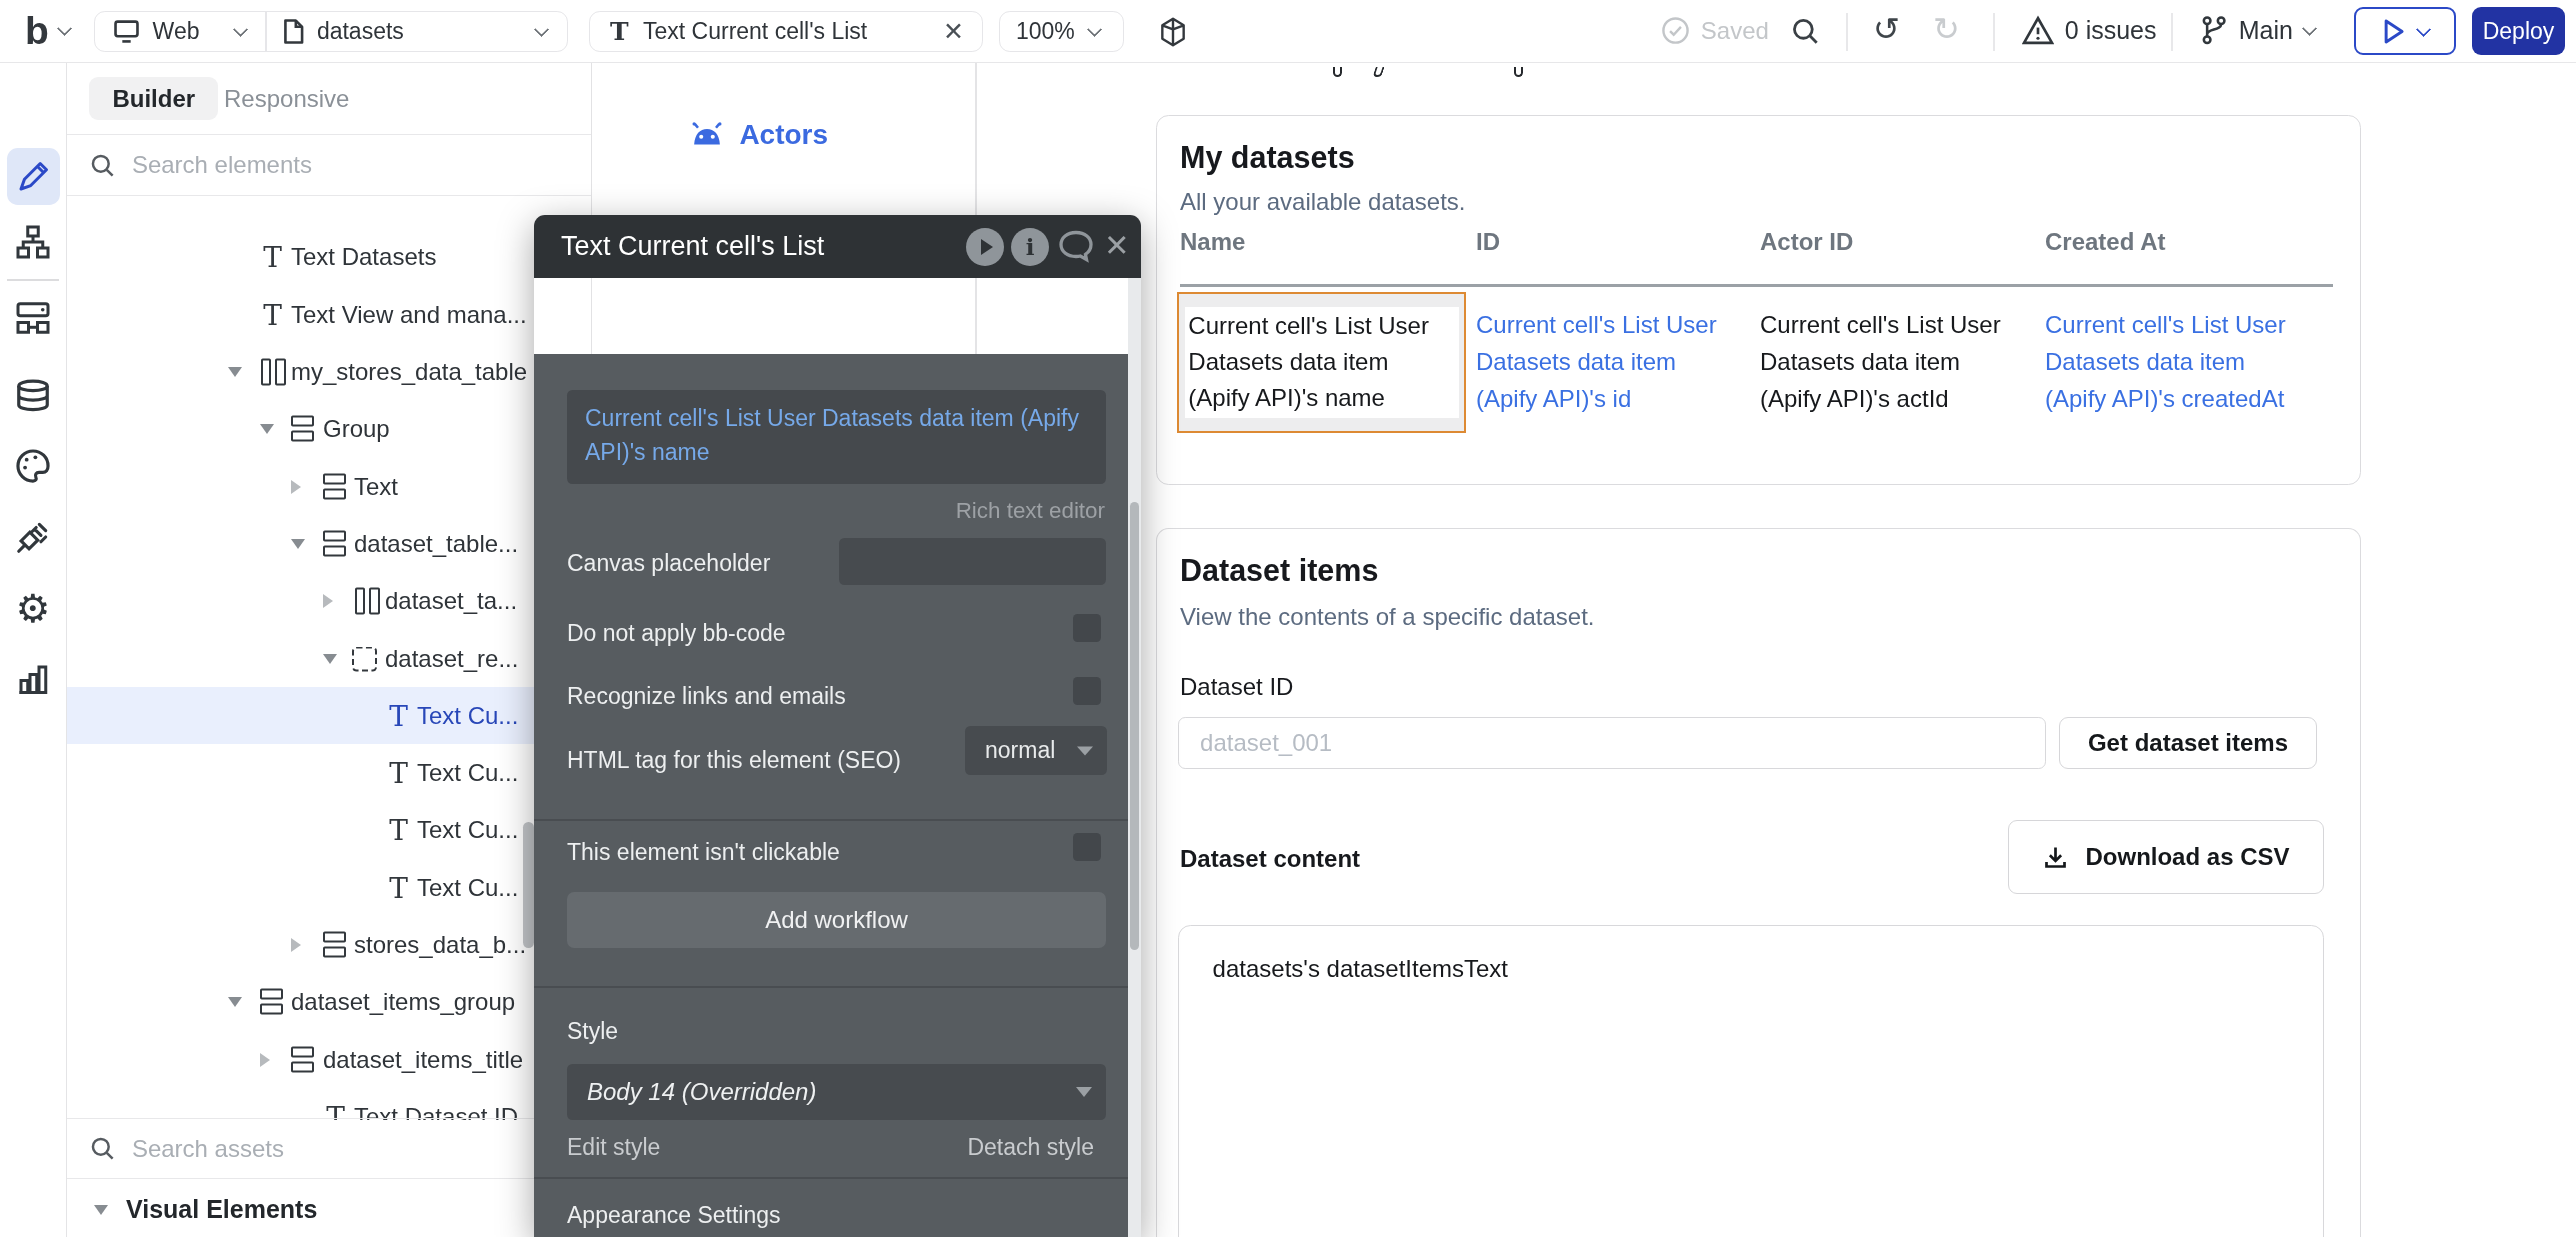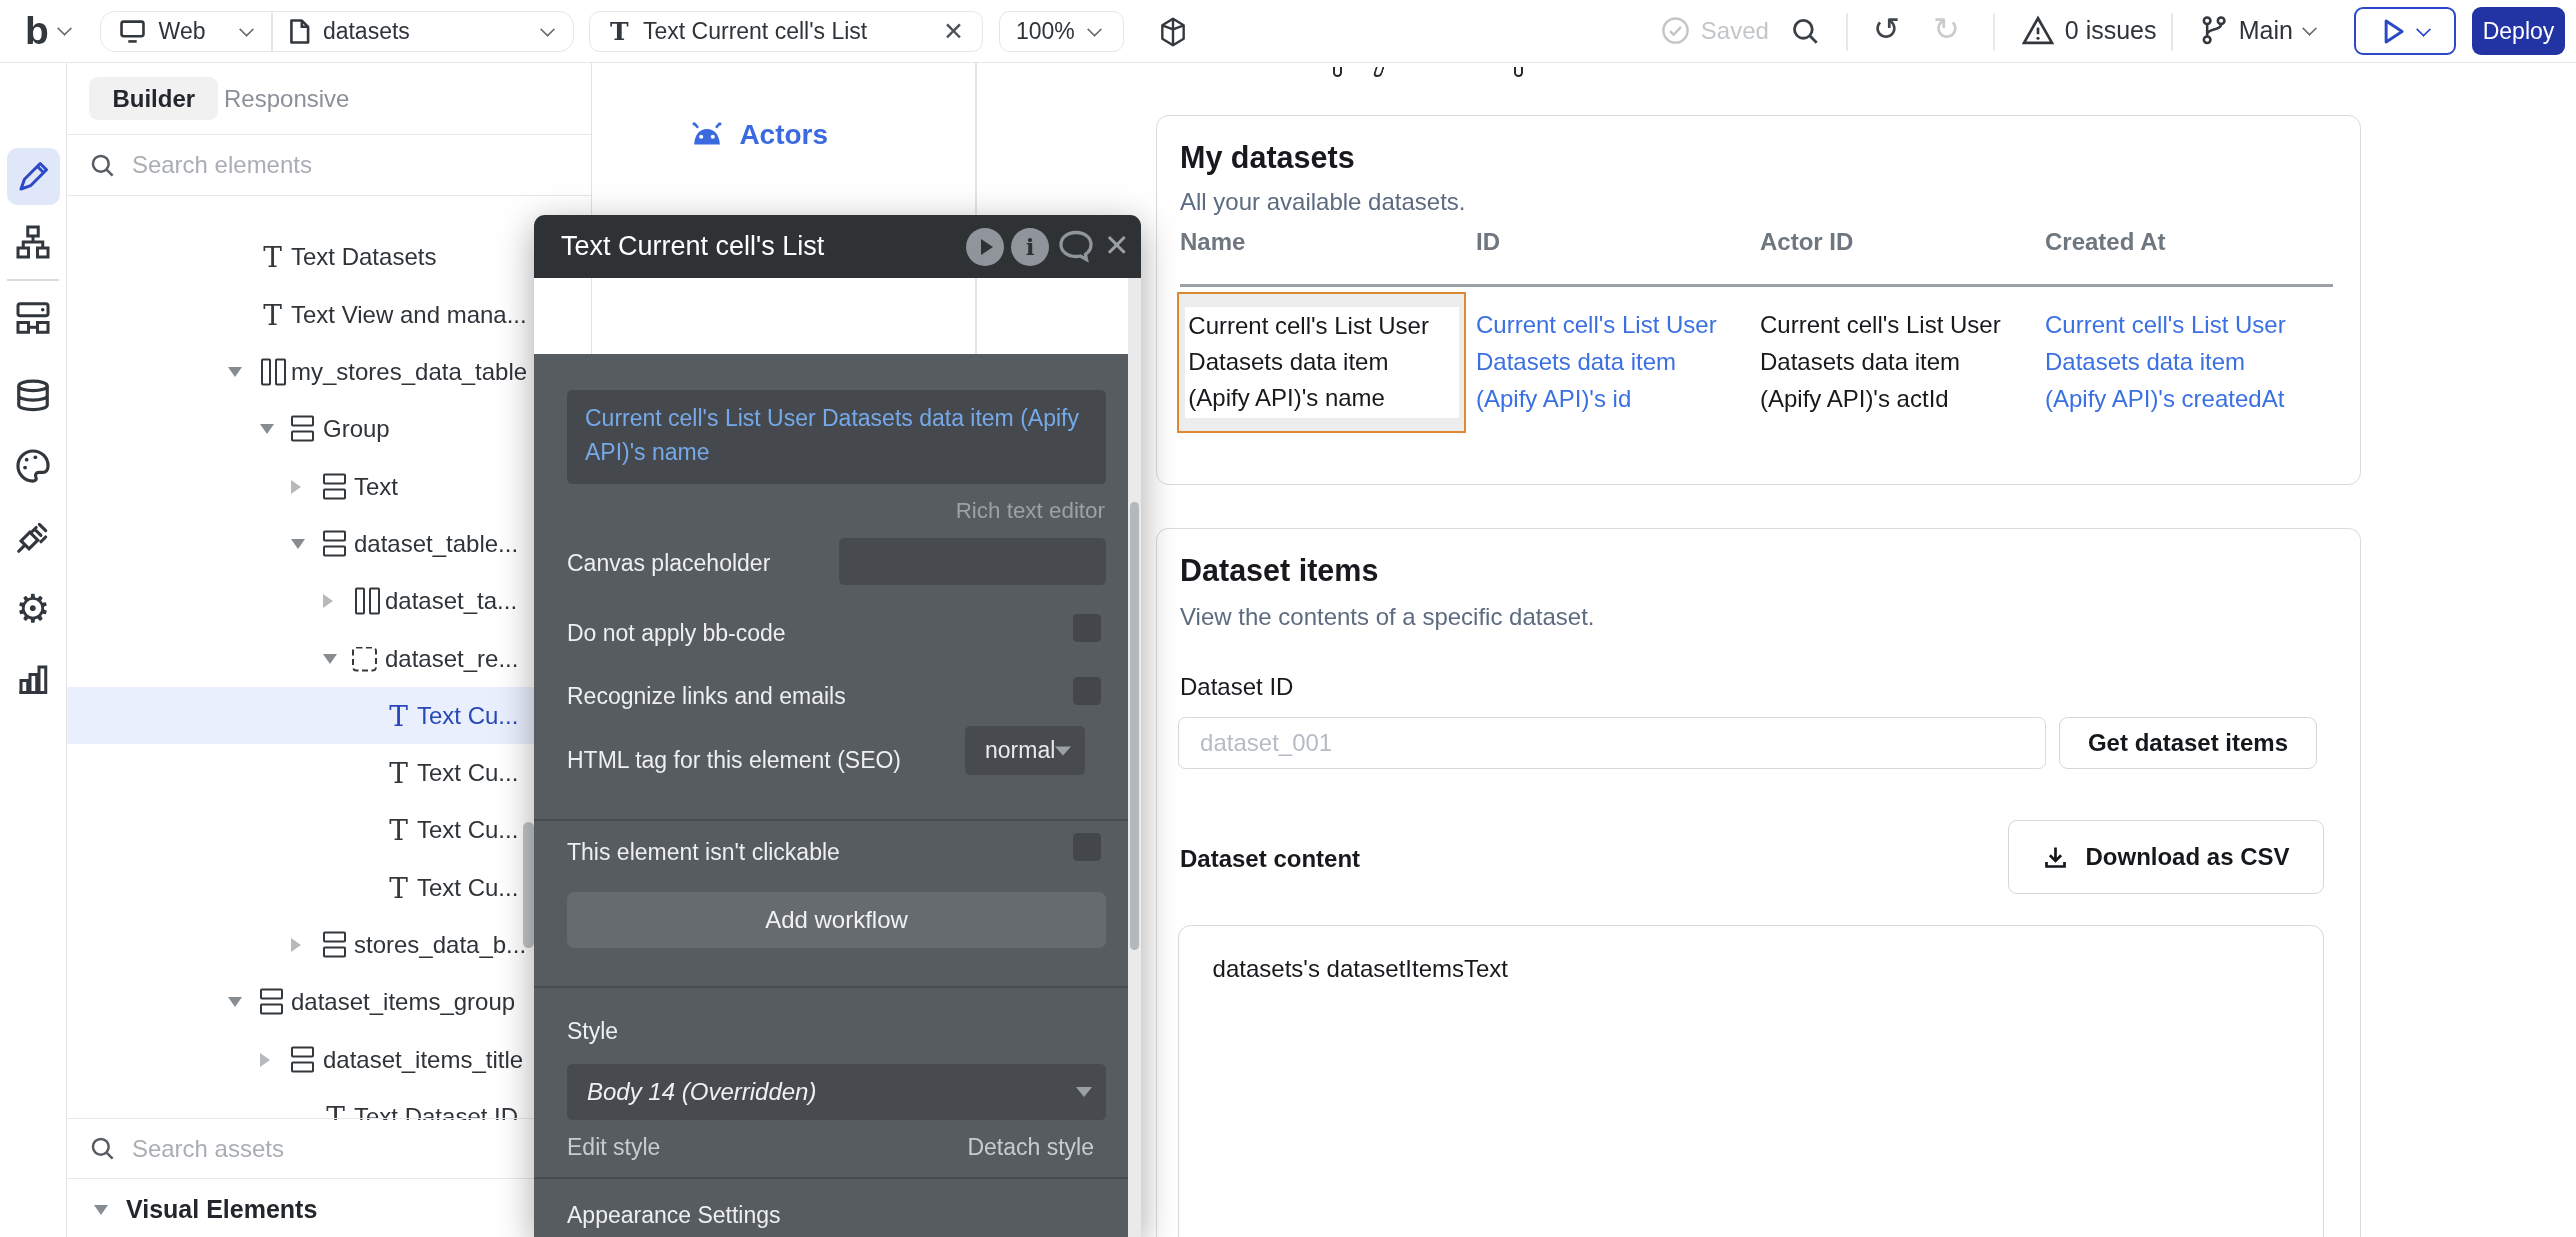--- a/index.html
+++ b/index.html
@@ -105,21 +105,21 @@
 </style>
 </head>
 <body>
 
 <div id="page">
 
   <div id="toolbar">
     <div class="abs" style="left:25px;top:9px;font-size:39px;font-weight:bold;color:#33383d;"><span>b</span></div>
     <span class="chev abs" style="left:59px;top:23px;"></span>
 
-    <div class="tb-group" style="left:100px;width:474px;border-radius:15px;">
+    <div class="tb-group" style="left:94px;width:474px;">
       <div style="display:flex;align-items:center;gap:12.6px;padding-left:18px;width:170px;">
         <svg width="27" height="23" viewBox="0 0 24 22">
             <rect x="1.5" y="1.5" width="21" height="14" rx="2" fill="none" stroke="#33383d" stroke-width="2.5"></rect>
             <path d="M8 20.5h8" stroke="#33383d" stroke-width="2.5"></path>
           </svg>
         <span class="tb-text">Web</span>
         <span class="chev" style="margin-left:23px;margin-top:-3.6px;"></span>
       </div>
       <div class="tb-sep"></div>
       <div style="display:flex;align-items:center;gap:12.6px;padding-left:16px;flex:1;">
@@ -444,21 +444,21 @@
       <div class="plabel" style="left:33px;top:196px;">Canvas placeholder</div>
       <div class="dkbox" style="left:305px;top:184px;width:267px;height:47px;"></div>
 
       <div class="plabel" style="left:33px;top:266px;">Do not apply bb-code</div>
       <div class="dkcheck" style="left:539px;top:260px;"></div>
 
       <div class="plabel" style="left:33px;top:329px;">Recognize links and emails</div>
       <div class="dkcheck" style="left:539px;top:323px;"></div>
 
       <div class="plabel" style="left:33px;top:393px;">HTML tag for this element (SEO)</div>
-      <div class="dkbox" style="left:431px;top:372px;width:120px;height:49px;">
+      <div class="dkbox" style="left:431px;top:372px;width:142px;height:49px;">
         <span style="position:absolute;left:20px;top:10.8px;color:#e8eaeb;font-size:23px;">normal</span>
         <span class="dd-caret" style="border-top-width:9px;"></span>
       </div>
 
       <div class="pdiv" style="top:465px;"></div>
 
       <div class="plabel" style="left:33px;top:485px;">This element isn't clickable</div>
       <div class="dkcheck" style="left:539px;top:479px;"></div>
 
       <div id="addwf">

